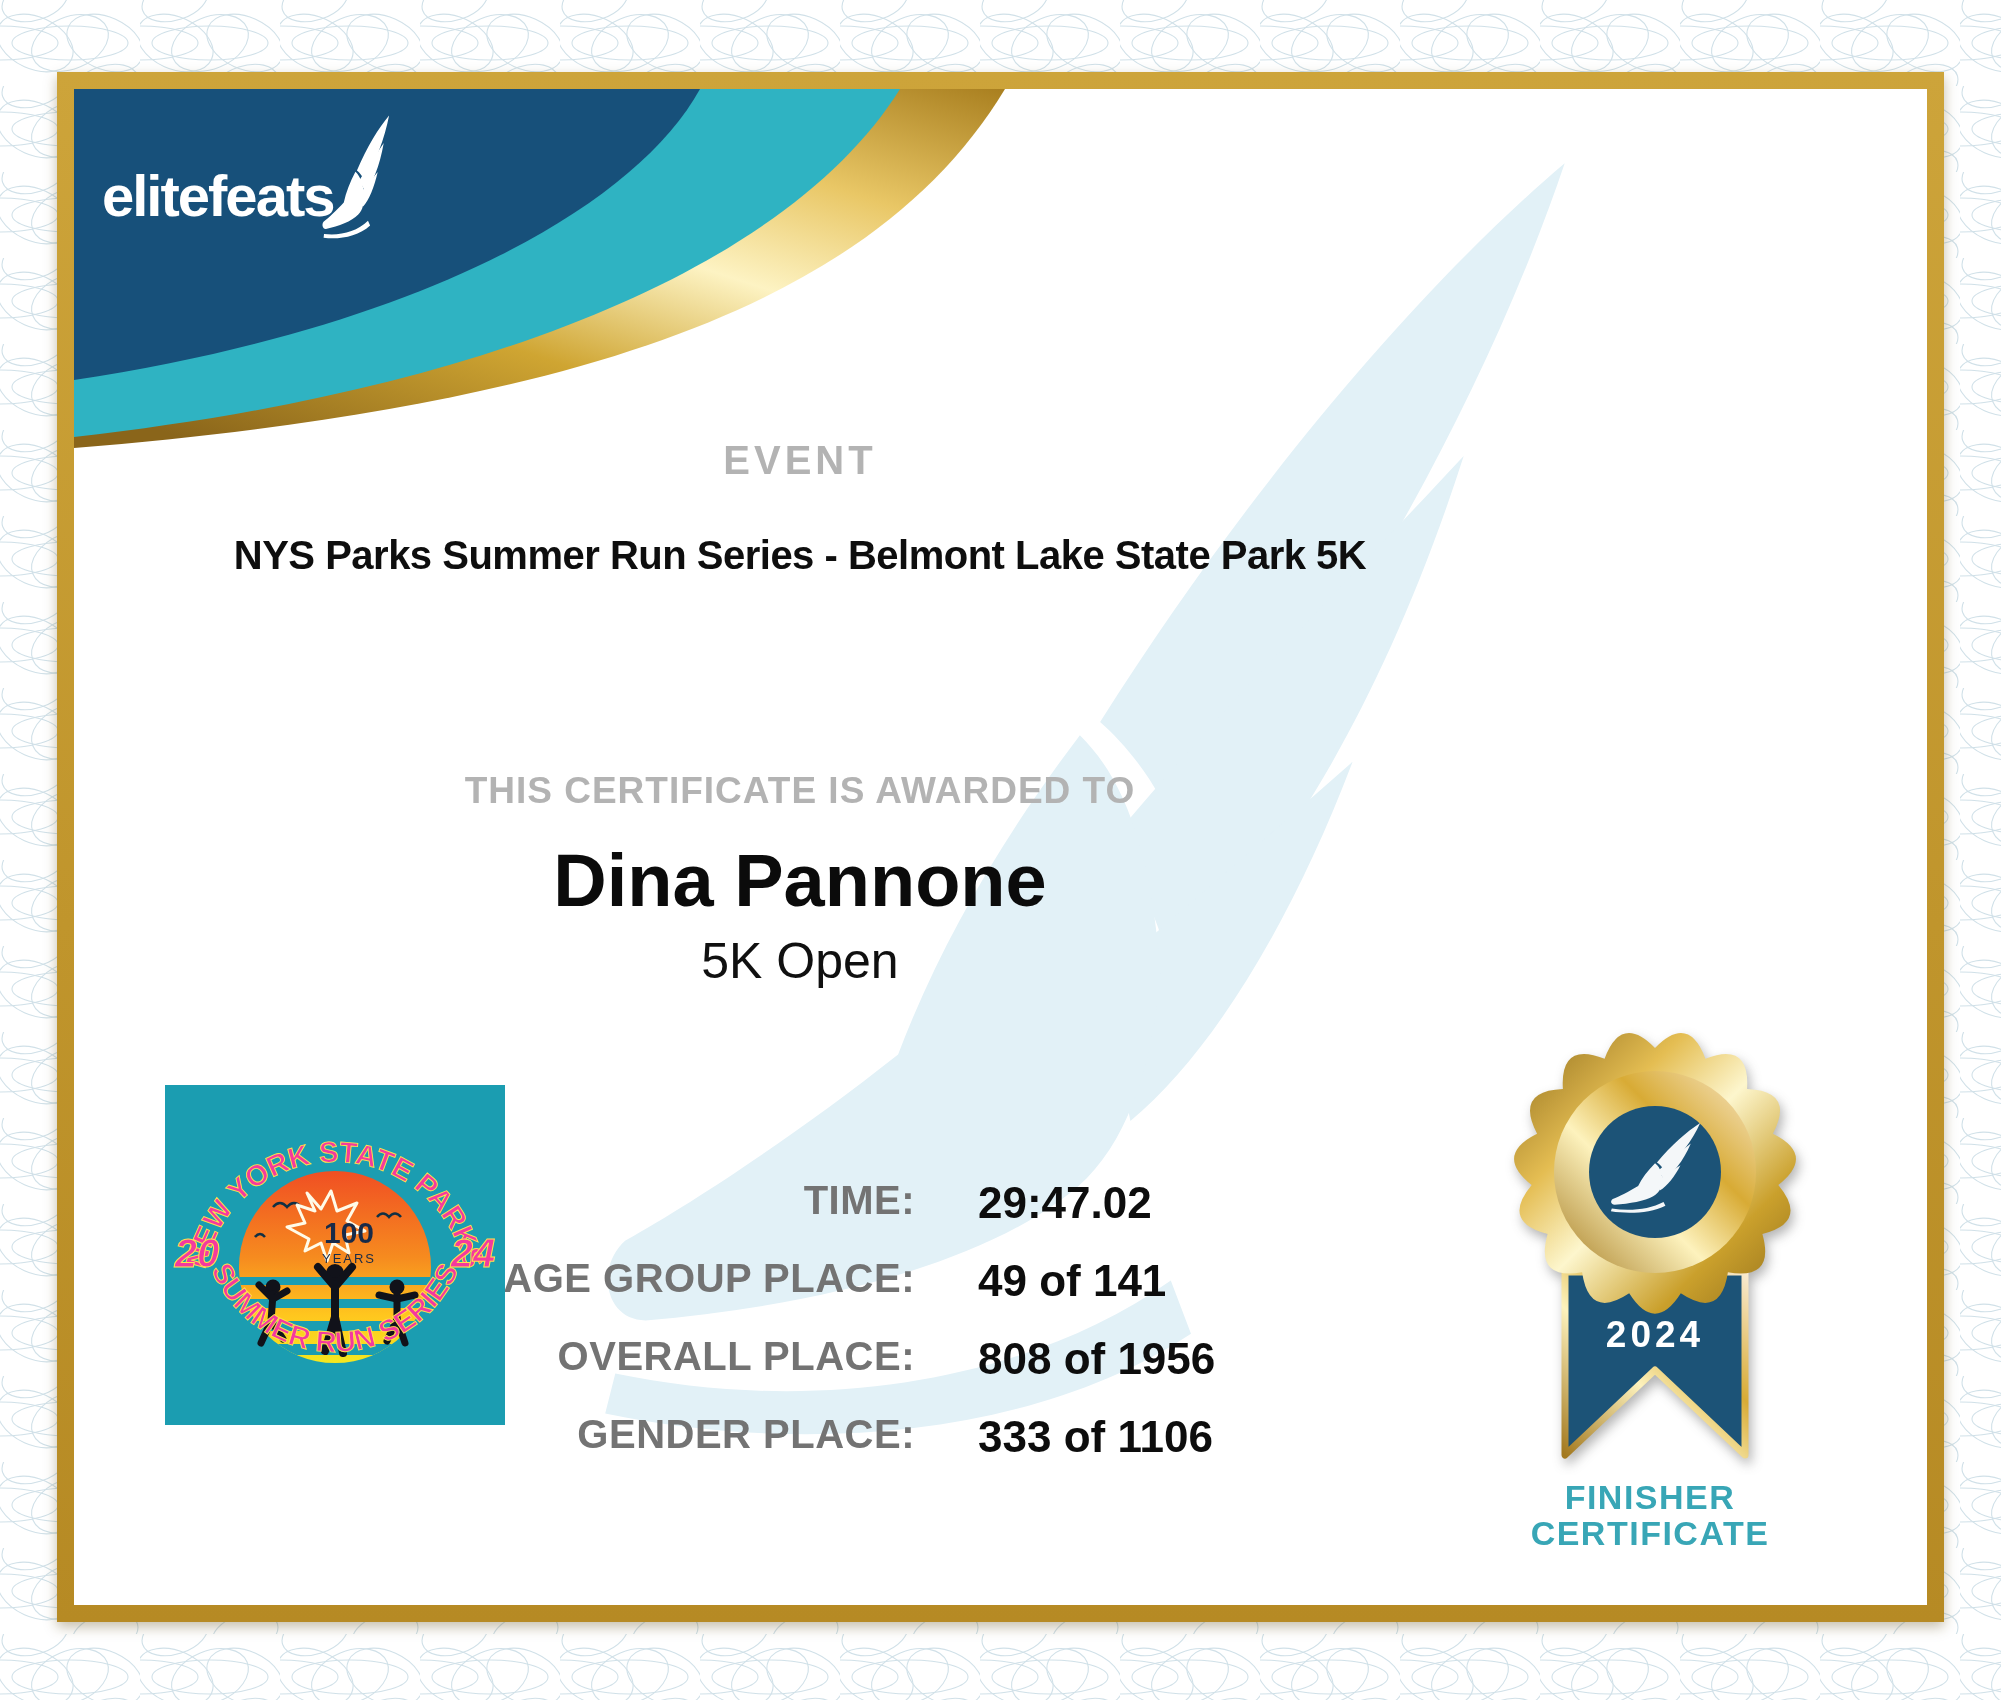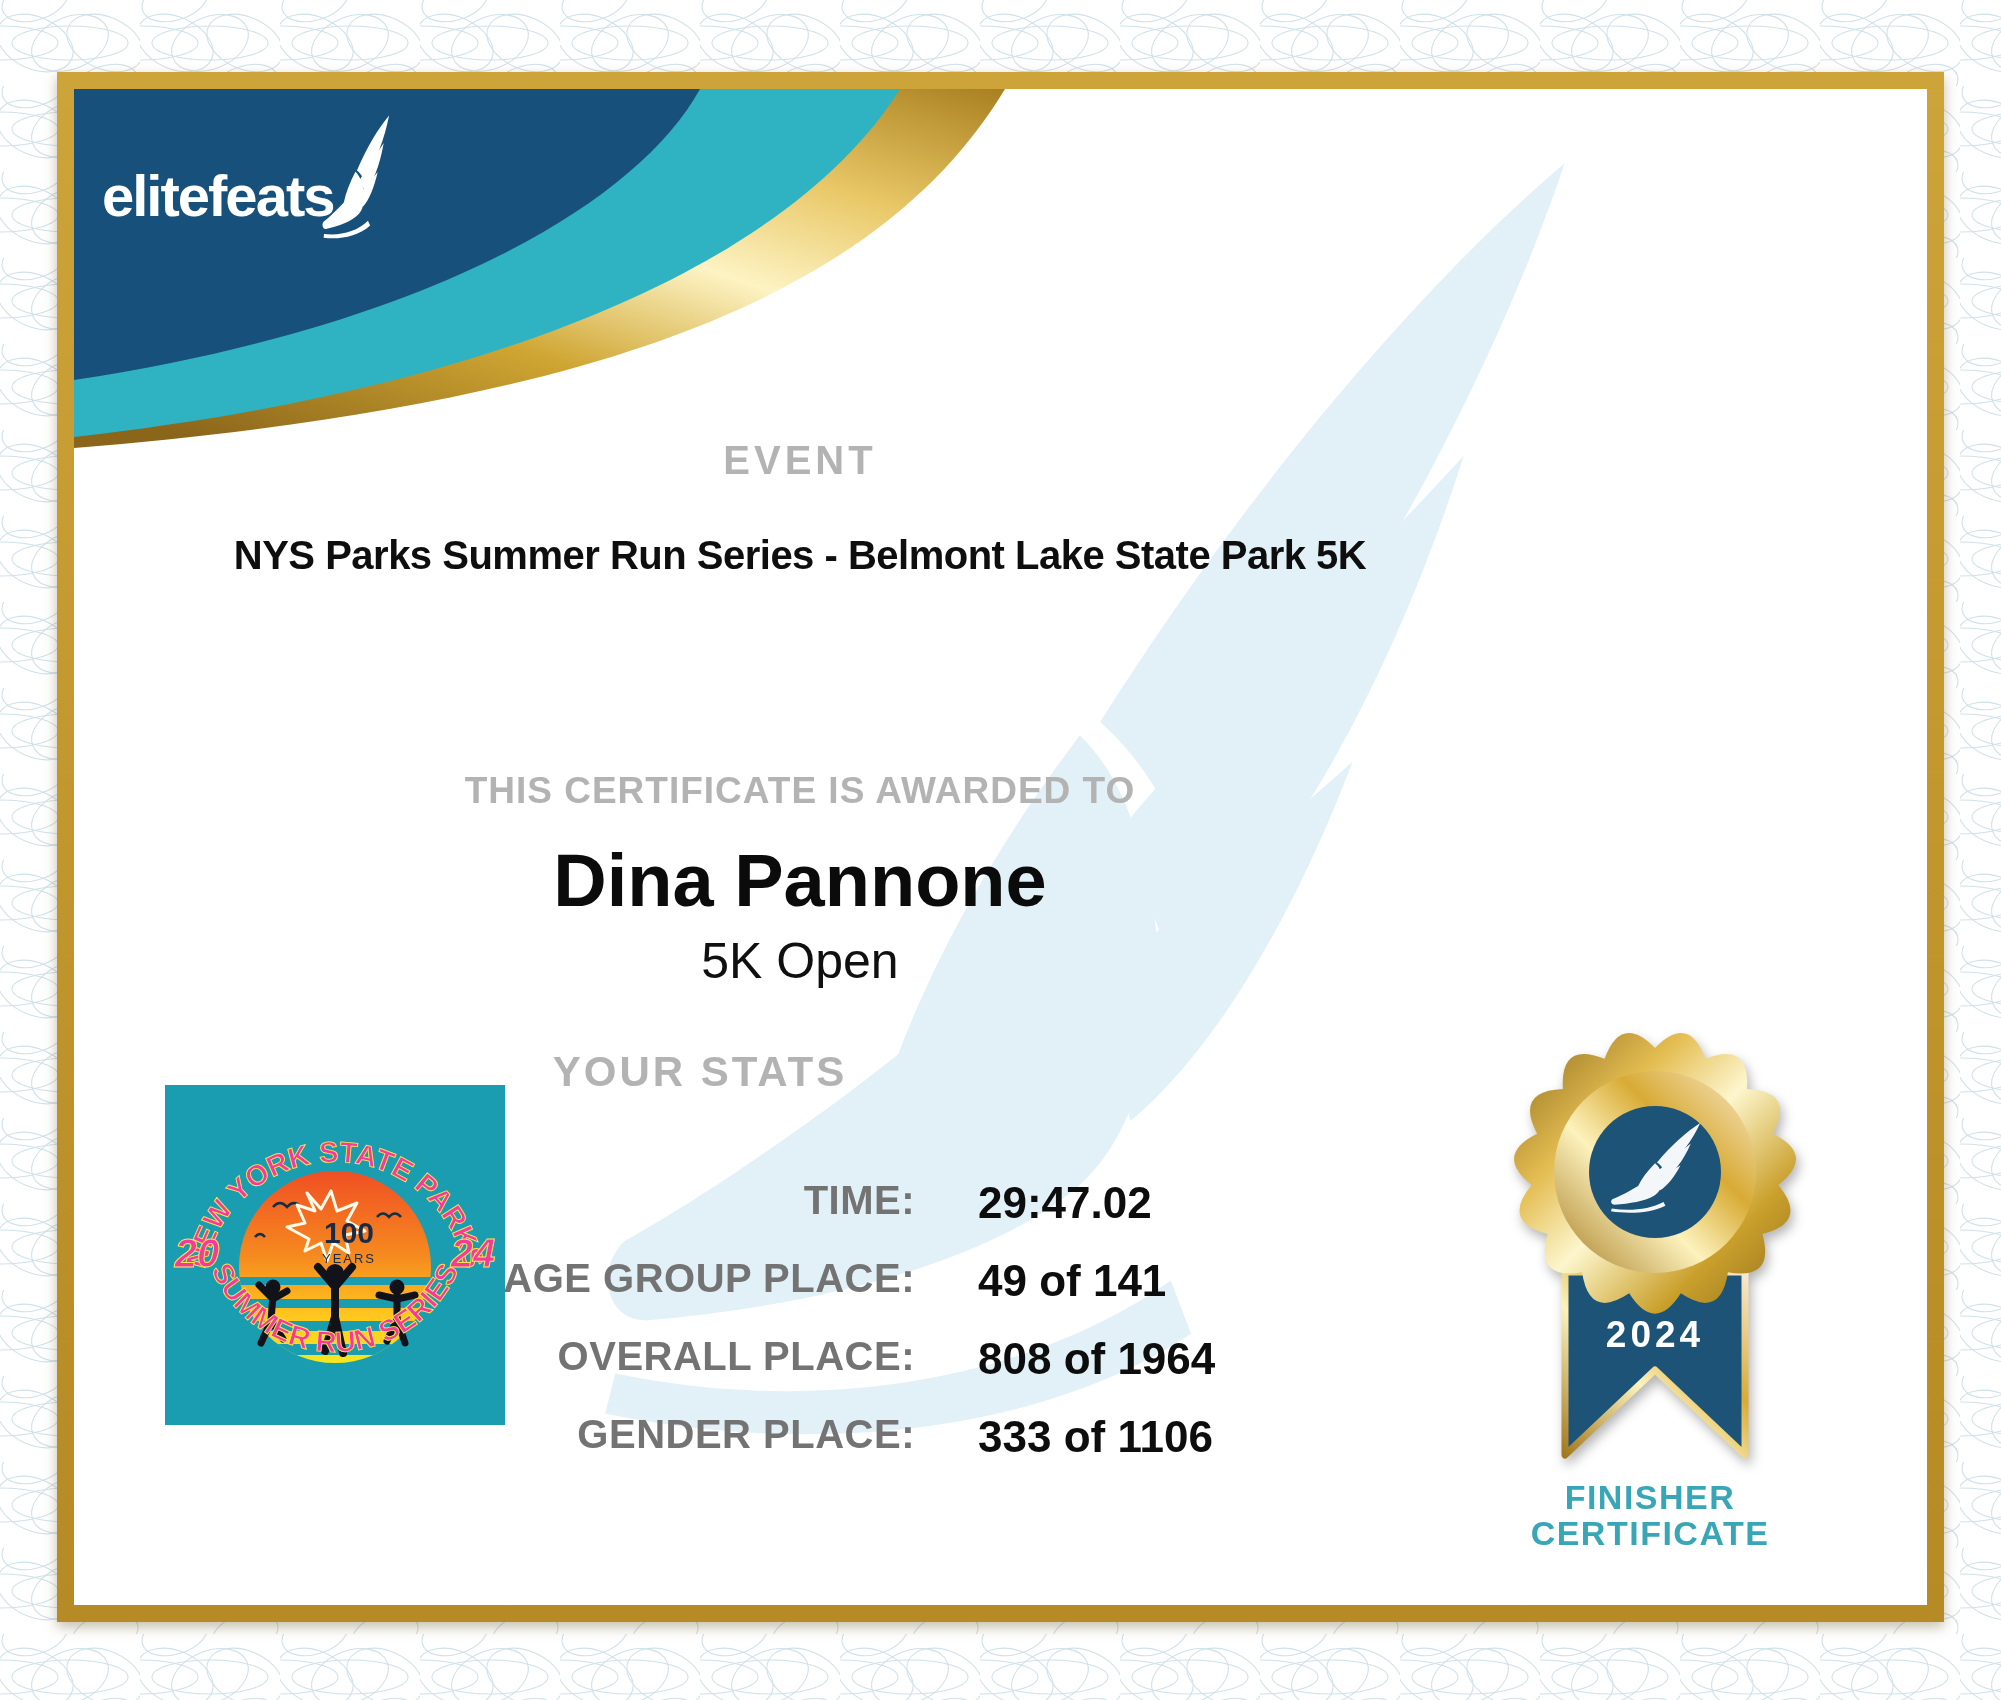--- a/index.html
+++ b/index.html
@@ -128,33 +128,32 @@
     <div class="brand">elitefeats</div>
     <svg class="brand-icon" viewBox="0 0 100 100" preserveAspectRatio="none">
       <use href="#wf" fill="currentColor"></use>
     </svg>
 
     <div class="c-center lbl-gray event-label">EVENT</div>
     <div class="c-center event-name">NYS Parks Summer Run Series - Belmont Lake State Park 5K</div>
     <div class="c-center lbl-gray awarded">THIS CERTIFICATE IS AWARDED TO</div>
     <div class="c-center runner-name">Dina Pannone</div>
     <div class="c-center division">5K Open</div>
-    <div class="c-center lbl-gray your-stats">YOUR STATS</div>
 
     <div class="stat-row" style="top:1178px">
       <span class="stat-label">TIME:</span>
       <span class="stat-value">29:47.02</span>
     </div>
     <div class="stat-row" style="top:1256px">
       <span class="stat-label">AGE GROUP PLACE:</span>
       <span class="stat-value">49 of 141</span>
     </div>
     <div class="stat-row" style="top:1334px">
       <span class="stat-label">OVERALL PLACE:</span>
-      <span class="stat-value">808 of 1964</span>
+      <span class="stat-value">808 of 1956</span>
     </div>
     <div class="stat-row" style="top:1412px">
       <span class="stat-label">GENDER PLACE:</span>
       <span class="stat-value">333 of 1106</span>
     </div>
 
     <svg class="event-logo" viewBox="-170 -170 340 340">
       <defs>
         <clipPath id="sunClip">
             <circle cx="0" cy="12" r="96"></circle>

